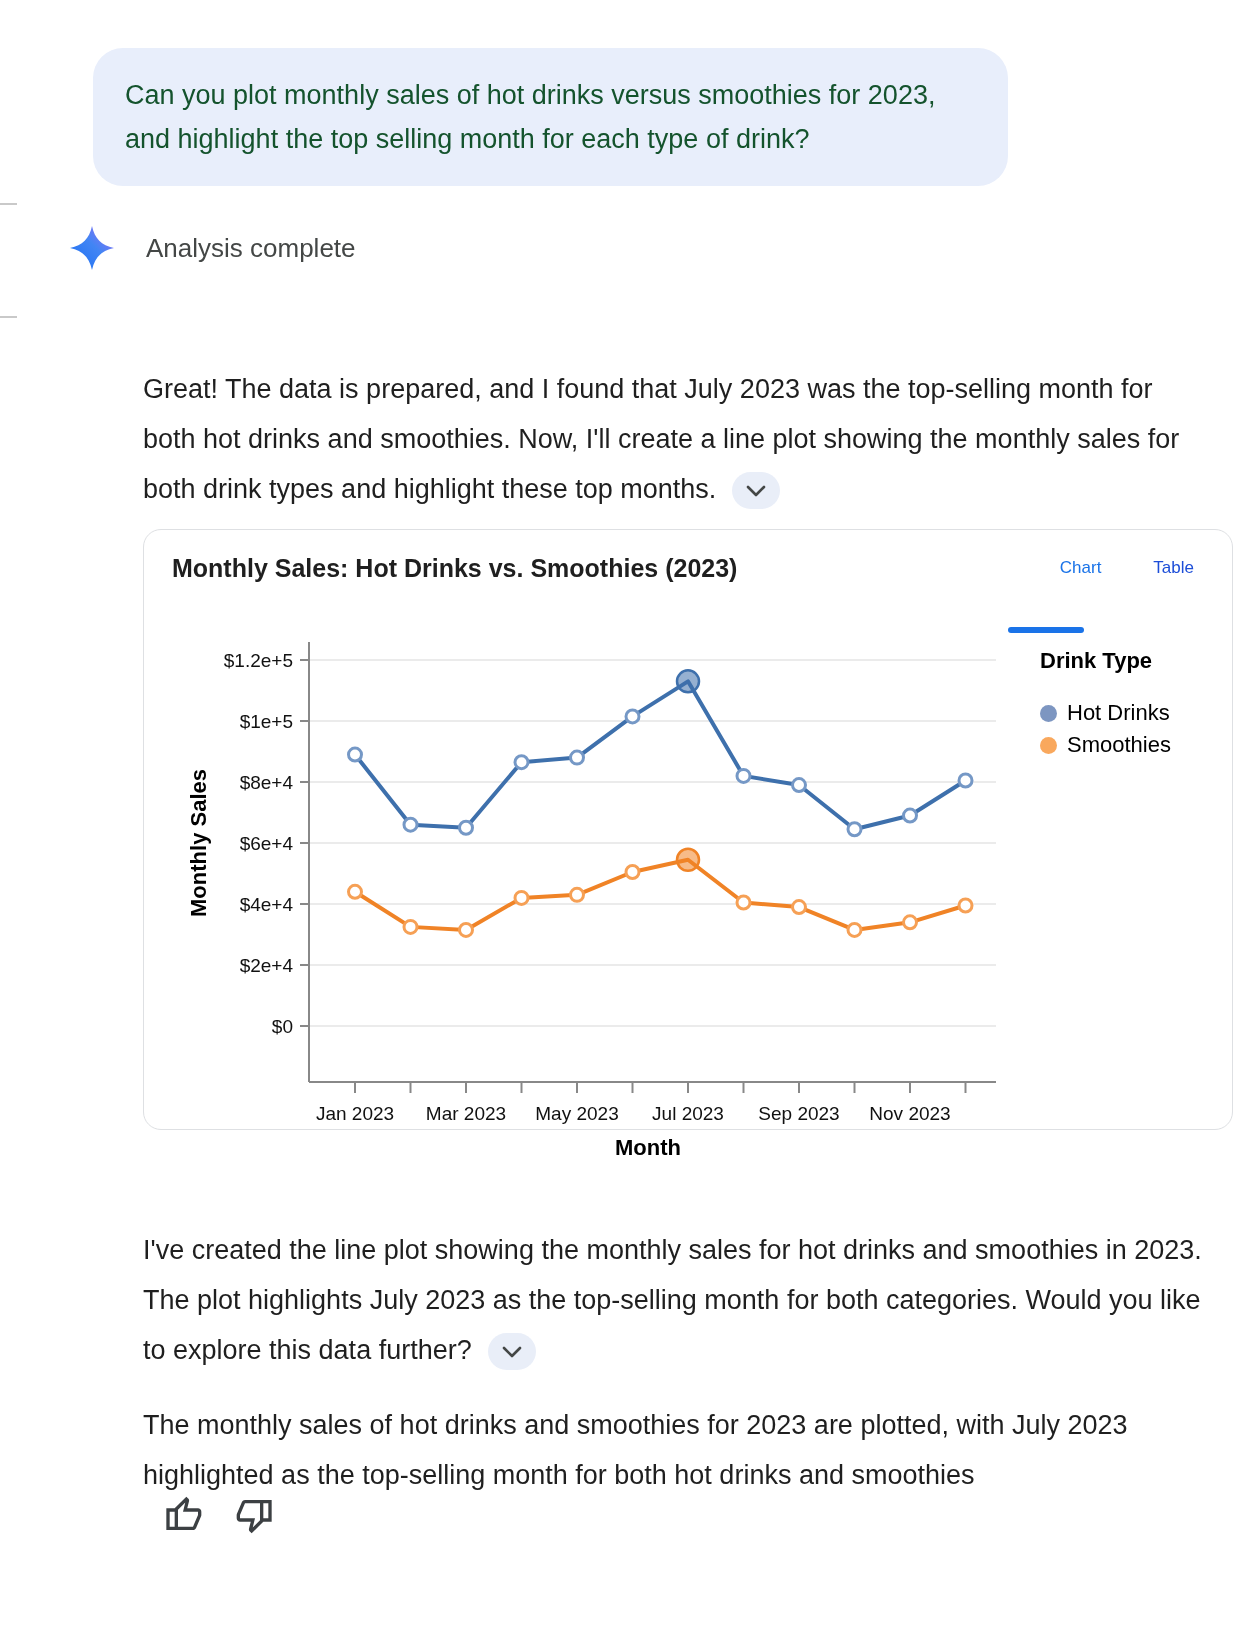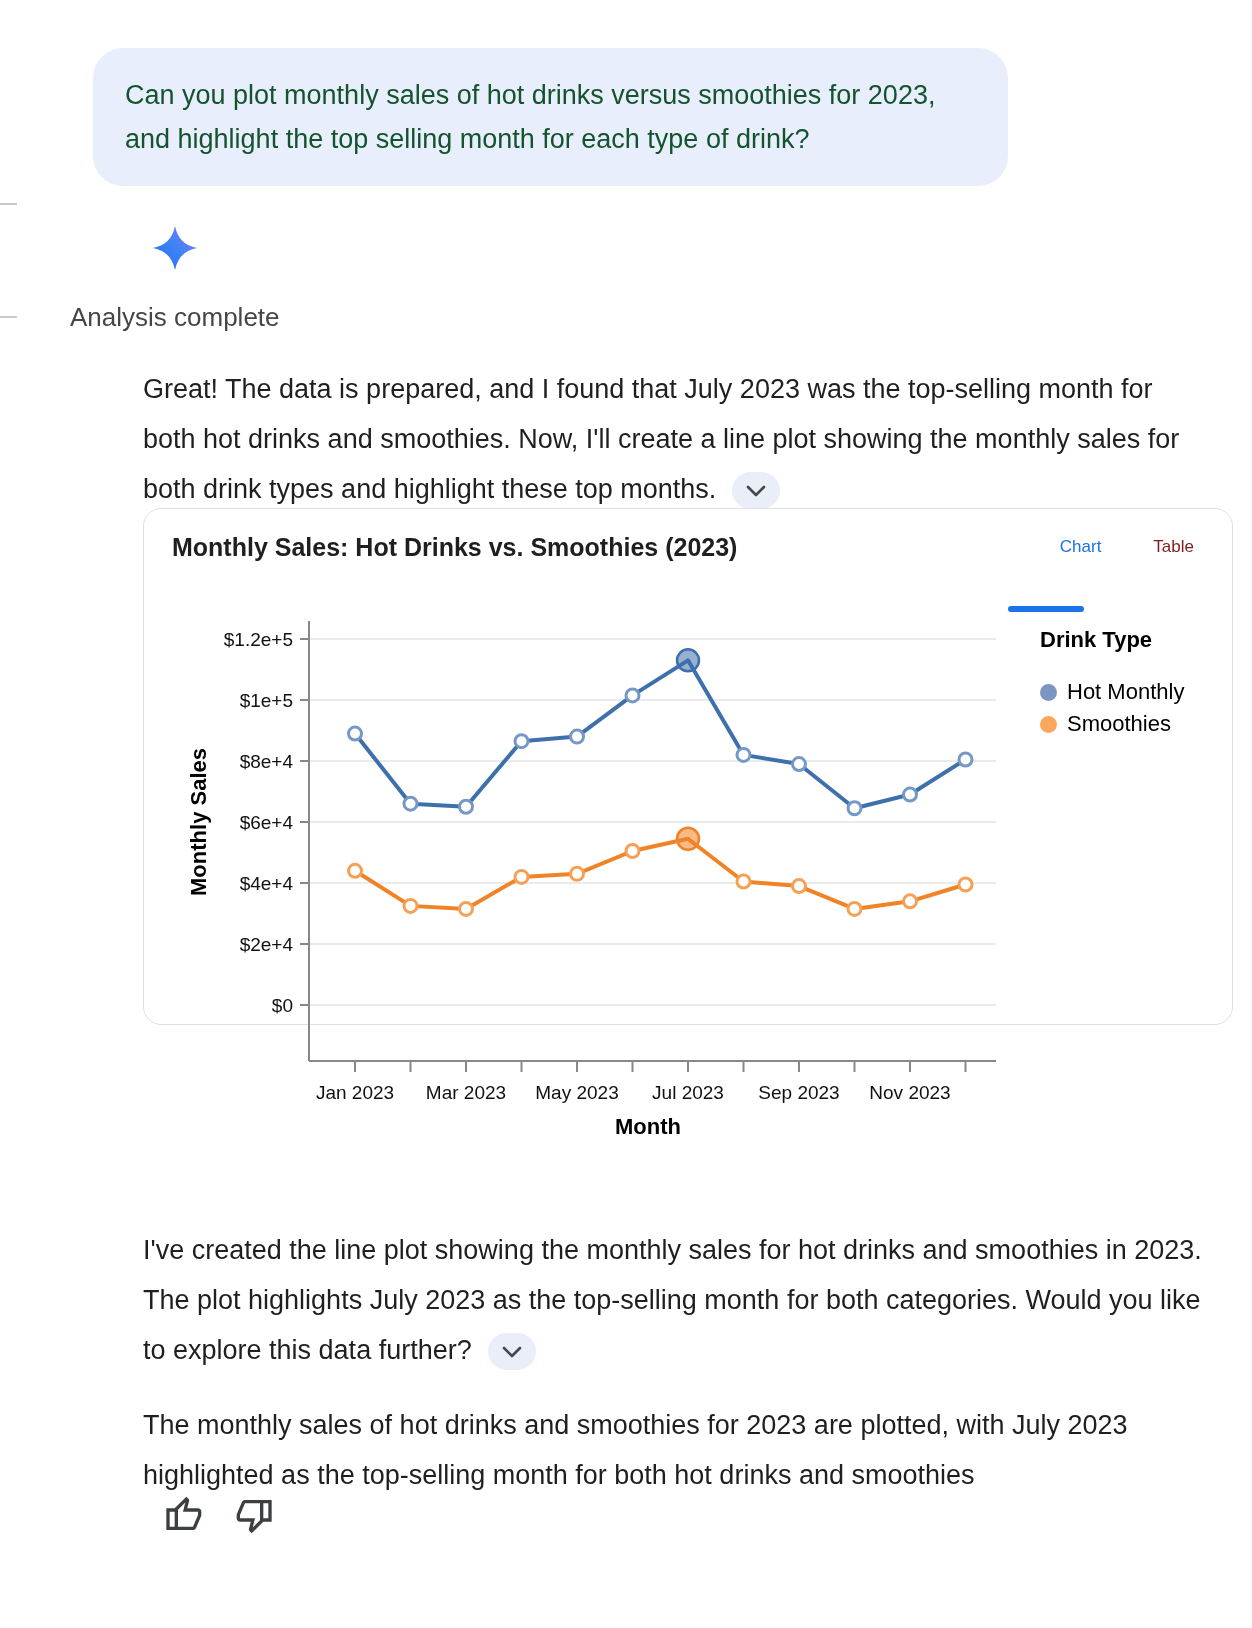--- a/index.html
+++ b/index.html
@@ -8,41 +8,41 @@
     font-family:"Liberation Sans",sans-serif;color:#1f1f1f;overflow:hidden;
   }
   .edge-mark{position:absolute;left:0;width:17px;height:0;border-top:2px solid #c9c9c9;}
   
   .user-bubble{
     position:absolute;left:93px;top:48px;width:915px;box-sizing:border-box;
     background:#e8eefb;border-radius:30px;padding:25px 32px;
     font-size:27px;line-height:44px;color:#14532d;
   }
   
-  .status-row{position:absolute;left:70px;top:226px;display:flex;align-items:center;gap:32px;flex-direction:column;}
+  .status-row{position:absolute;left:70px;top:226px;display:flex;align-items:center;gap:32px;}
   .sparkle{width:44px;height:44px;}
   .status-label{font-size:26px;color:#444746;}
   
   .para{position:absolute;left:143px;width:1062px;font-size:27px;line-height:50px;color:#1f1f1f;}
   .para1{top:337px;} .para2{top:1198px;} .para3{top:1373px;}
   .pill{
     display:inline-flex;align-items:center;justify-content:center;
     width:48px;height:37px;border-radius:19px;background:#e9eef8;
     margin-left:16px;vertical-align:middle;cursor:pointer;
   }
   
   .card{
-    position:absolute;left:143px;top:508px;width:1090px;height:517px;box-sizing:border-box;
+    position:absolute;left:143px;top:529px;width:1090px;height:601px;box-sizing:border-box;
     border:1.5px solid #dee0e3;border-radius:18px;background:#fff;
   }
   .card-title{position:absolute;left:28px;top:24px;font-size:25px;font-weight:600;color:#1f1f1f;}
   .tabs{position:absolute;top:28px;right:38px;display:flex;gap:52px;}
   .tab{font-size:17px;cursor:pointer;}
   .tab.active{color:#1a73e8;}
-  .tab.inactive{color:#7f1d1d;}
+  .tab.inactive{color:#1d4ed8;}
   .tab-underline{position:absolute;left:864px;top:97px;width:76px;height:6px;border-radius:3px;background:#1a73e8;}
   .chart-svg{position:absolute;left:22px;top:67px;}
   
   .legend{position:absolute;left:896px;top:118px;width:190px;}
   .legend-title{font-size:22px;font-weight:700;color:#000;margin-bottom:26px;}
   .legend-item{display:flex;align-items:center;gap:10px;font-size:22px;color:#000;margin-bottom:6px;cursor:pointer;}
   .legend-dot{width:17px;height:17px;border-radius:50%;flex:0 0 auto;}
   
   .feedback{position:absolute;left:160px;top:1492px;display:flex;gap:26px;}
   .fb-btn{width:46px;height:46px;display:flex;align-items:center;justify-content:center;cursor:pointer;border-radius:50%;}
@@ -155,21 +155,21 @@
       <circle cx="633" cy="310.05" r="6.5" fill="#ffffff" stroke="#f6a055" stroke-width="3"></circle>
       <circle cx="688.5" cy="332.925" r="6.5" fill="#ffffff" stroke="#f6a055" stroke-width="3"></circle>
       <circle cx="744" cy="325.3" r="6.5" fill="#ffffff" stroke="#f6a055" stroke-width="3"></circle>
       <circle cx="799.5" cy="308.525" r="6.5" fill="#ffffff" stroke="#f6a055" stroke-width="3"></circle>
     </svg>
 
   <div class="legend">
     <div class="legend-title">Drink Type</div>
     <div class="legend-item">
       <span class="legend-dot" style="background: rgb(125, 150, 193);"></span>
-      <span>Hot Monthly</span>
+      <span>Hot Drinks</span>
     </div>
     <div class="legend-item">
       <span class="legend-dot" style="background: rgb(249, 168, 93);"></span>
       <span>Smoothies</span>
     </div>
   </div>
 </div>
 
 <p class="para para2"><span>I've created the line plot showing the monthly sales for hot drinks and smoothies in 2023. The plot highlights July 2023 as the top-selling month for both categories. Would you like to explore this data further?</span><span class="pill">
       <svg width="20" height="12" viewBox="0 0 20 12">

